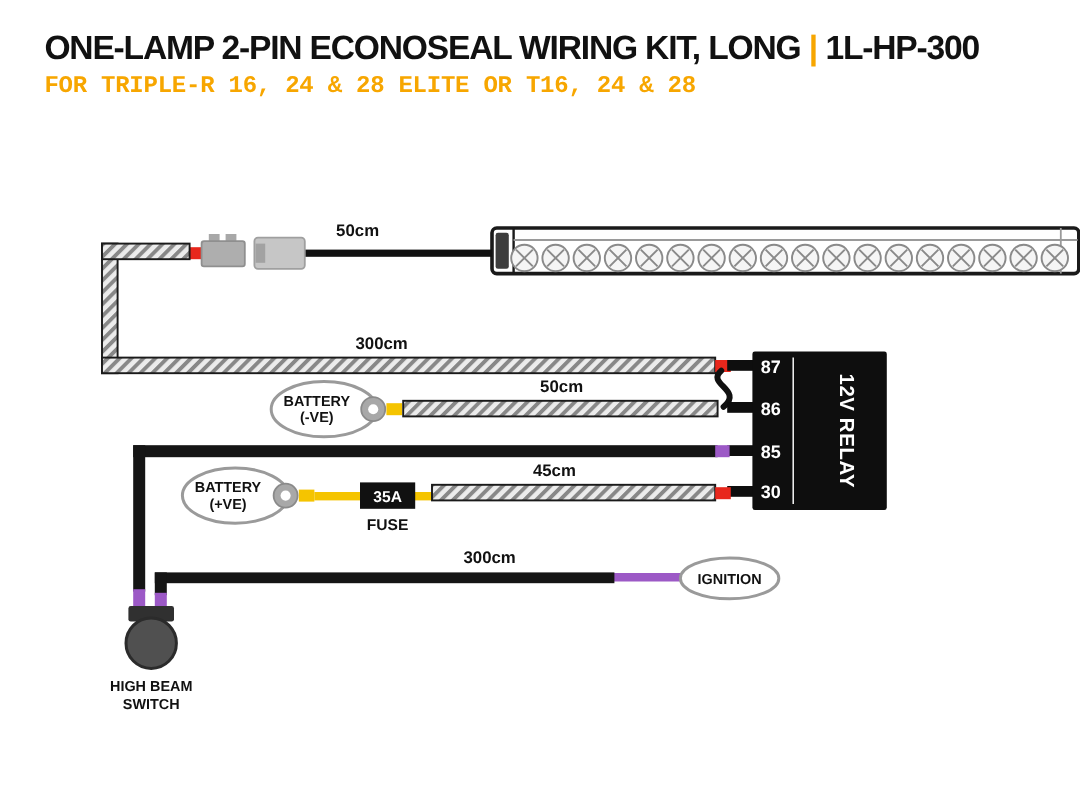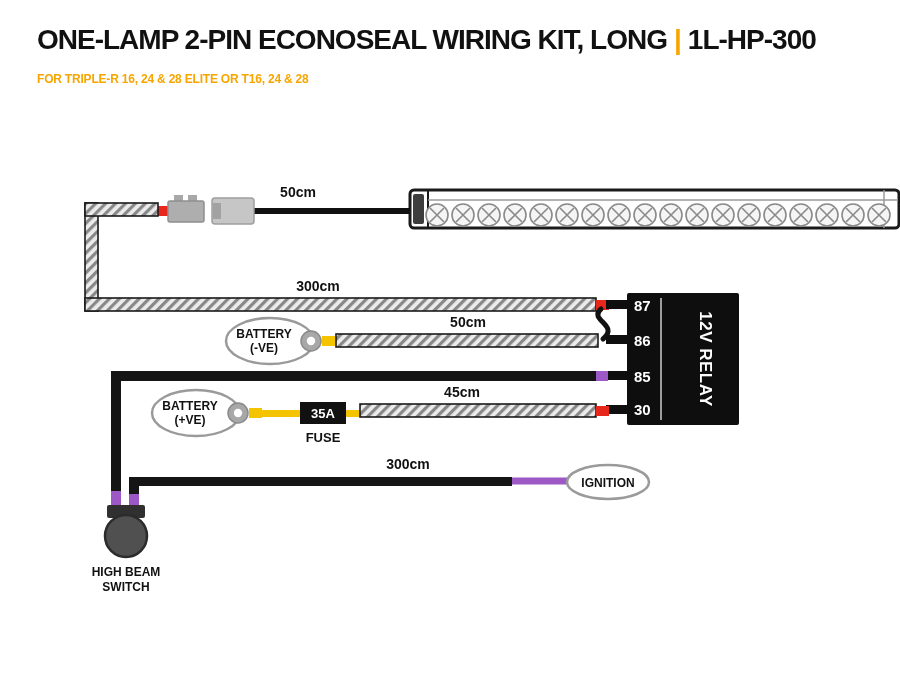--- a/index.html
+++ b/index.html
@@ -7,22 +7,22 @@
     width:900px;height:675px;background:#ffffff;position:relative;
     font-family:"Liberation Sans",sans-serif;overflow:hidden;
   }
   .header{position:absolute;left:37px;top:24px;z-index:2;}
   .header h1{
     margin:0;font-size:28px;font-weight:700;letter-spacing:-1px;
     color:#111;white-space:nowrap;text-align:right;
   }
   .header h1 .sep{color:#F7A600;margin:0 7px;}
   .subtitle{
-    font-size:12px;font-weight:700;color:#F7A600;
-    letter-spacing:-0.2px;margin-top:16px;white-space:nowrap;
+    font-size:20px;font-weight:700;color:#F7A600;
+    letter-spacing:-0.2px;margin-top:5px;white-space:nowrap;font-family:Liberation Mono, monospace;
   }
   svg{position:absolute;left:0;top:0;}
   svg text{
     font-family:"Liberation Sans",sans-serif;font-weight:700;
     fill:#111;
   }
   .cable-label{font-size:14px;}
   .small-label{font-size:12px;}
   .pin-label{font-size:15px;fill:#fff;}
   .relay-label{font-size:17px;fill:#fff;letter-spacing:0.5px;}

